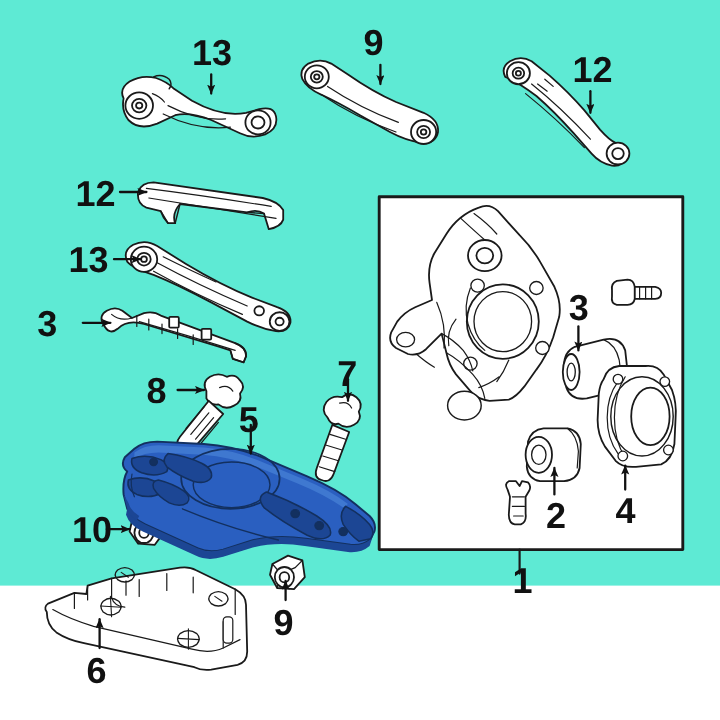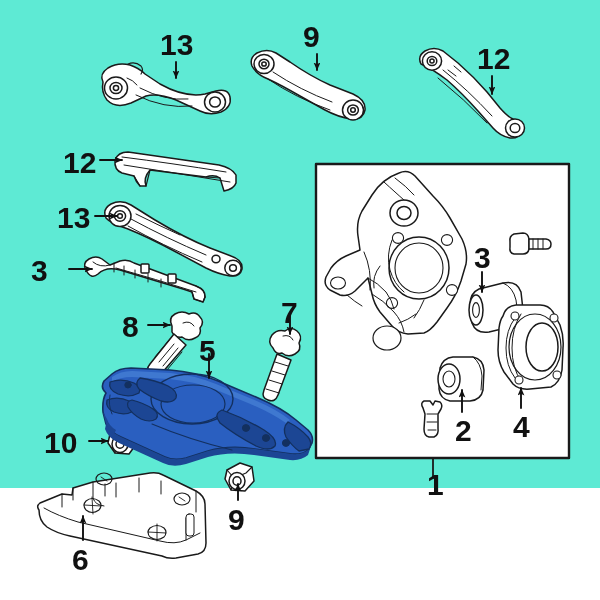--- a/index.html
+++ b/index.html
@@ -325,21 +325,21 @@
 
   <div class="lbl n" style="left:160px;top:30px">13</div>
   <div class="lbl n" style="left:303px;top:22px">9</div>
   <div class="lbl n" style="left:477px;top:44px">12</div>
   <div class="lbl n" style="left:63px;top:148px">12</div>
   <div class="lbl n" style="left:57px;top:203px">13</div>
   <div class="lbl n" style="left:31px;top:256px">3</div>
   <div class="lbl n" style="left:122px;top:312px">8</div>
   <div class="lbl n" style="left:199px;top:336px">5</div>
   <div class="lbl n" style="left:281px;top:298px">7</div>
-  <div class="lbl n" style="left:44px;top:428px">10</div>
+  <div class="lbl n" style="left:60px;top:428px">10</div>
   <div class="lbl n" style="left:228px;top:505px">9</div>
   <div class="lbl n" style="left:72px;top:545px">6</div>
   <div class="lbl n" style="left:427px;top:470px">1</div>
   <div class="lbl n" style="left:474px;top:243px">3</div>
   <div class="lbl n" style="left:455px;top:416px">2</div>
   <div class="lbl n" style="left:513px;top:412px">4</div>
 
 </div>
 
 </body></html>

